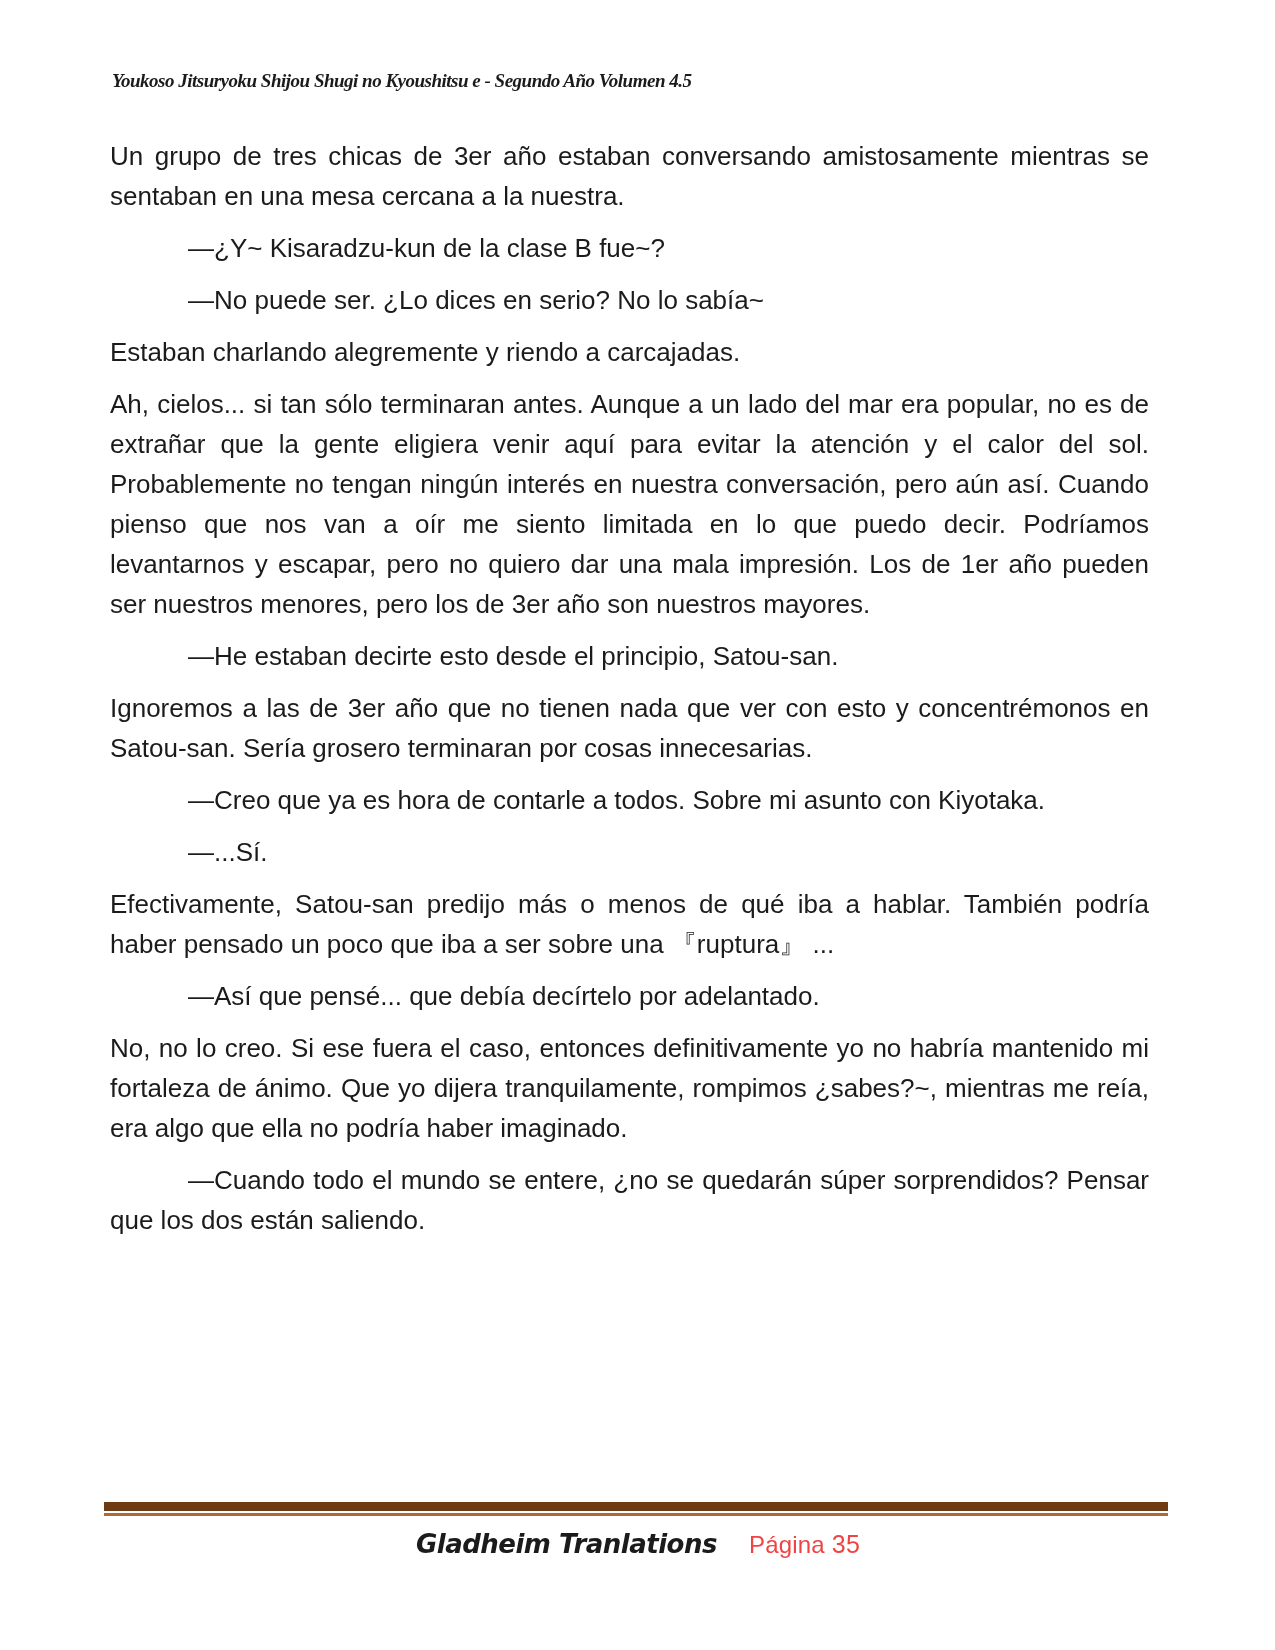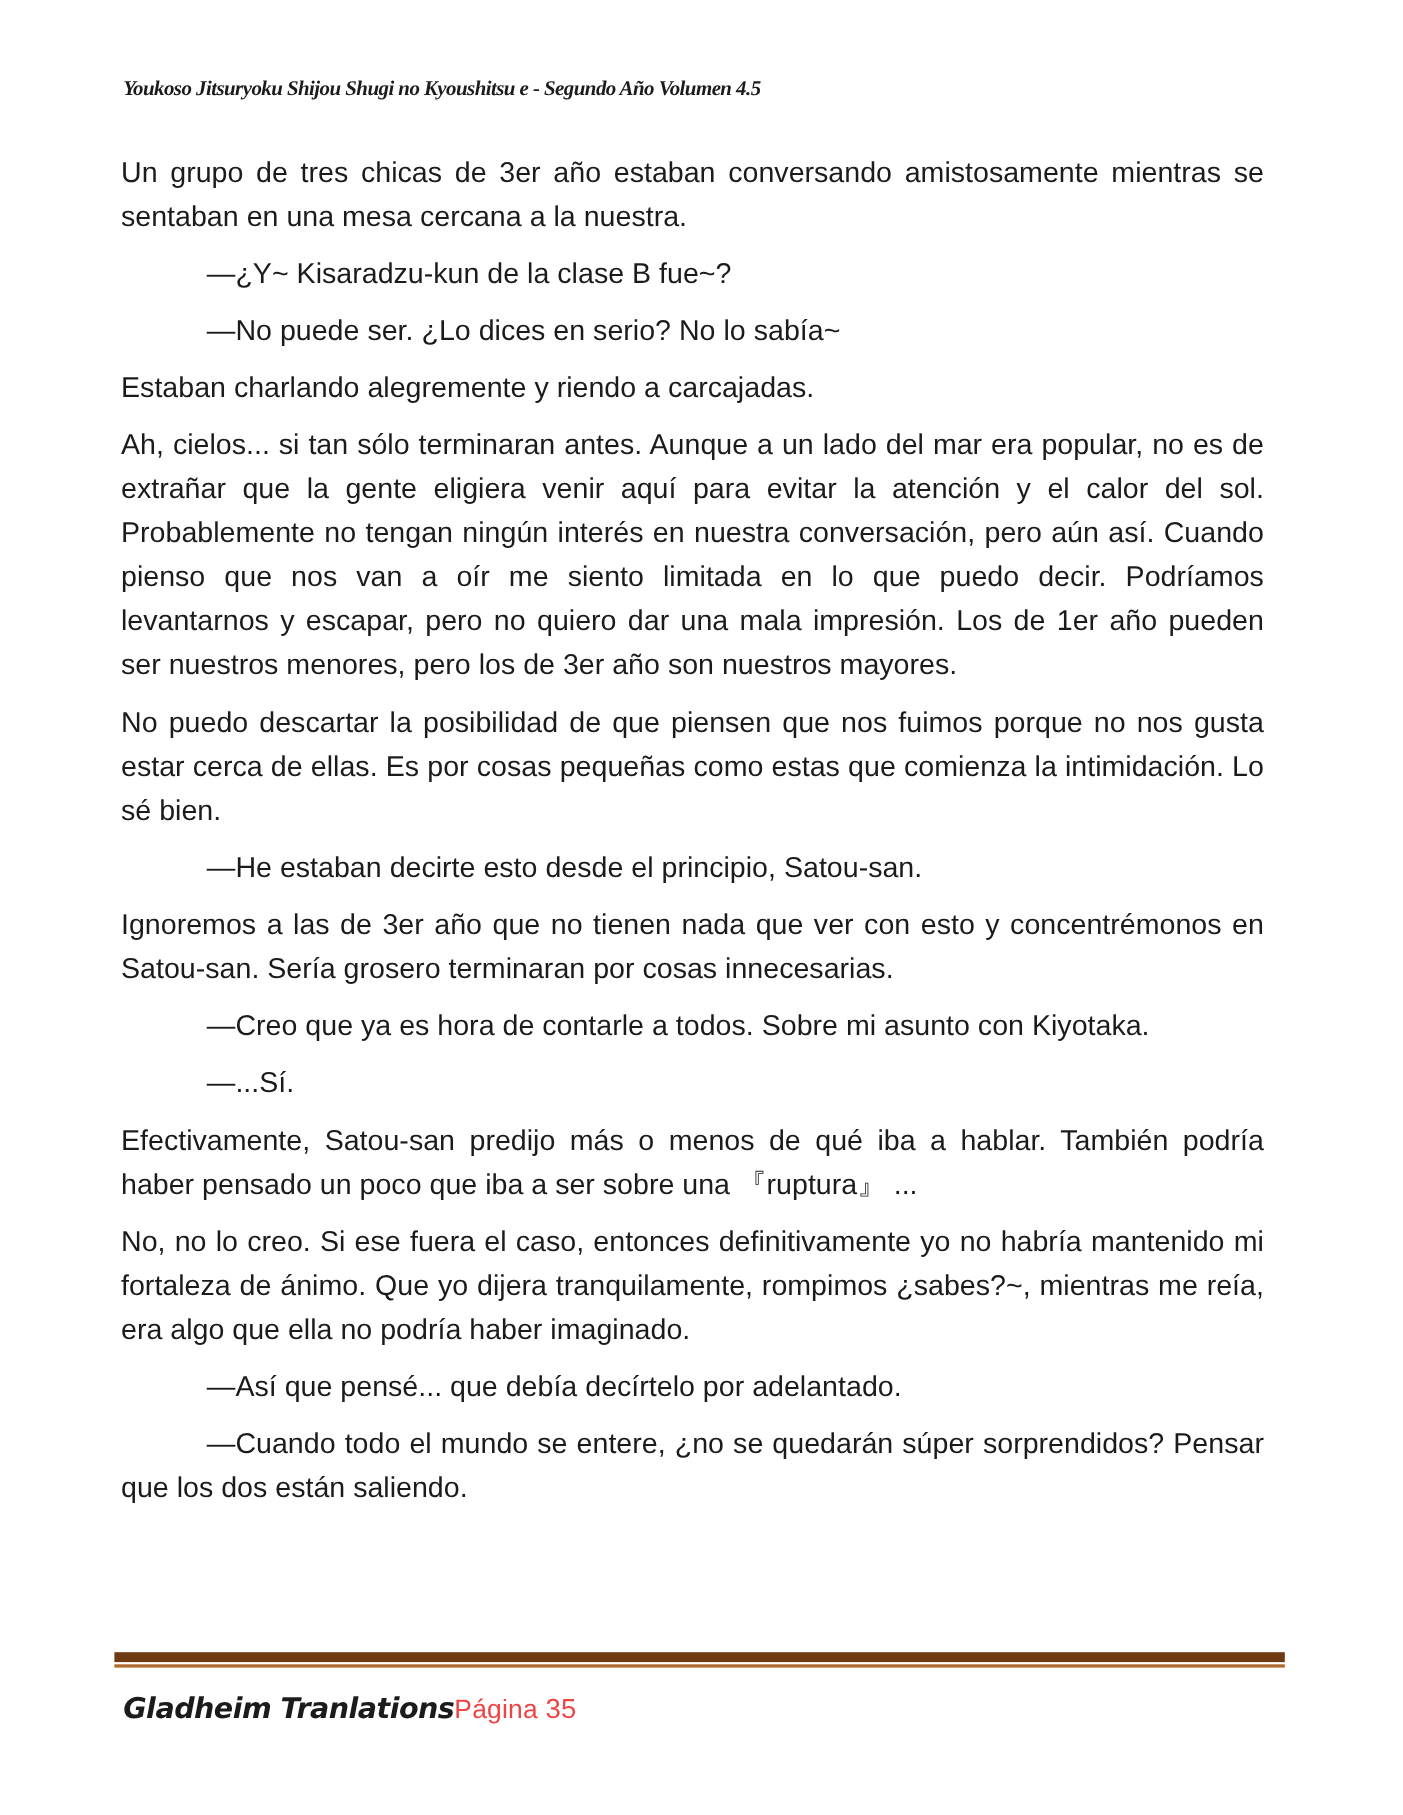--- a/index.html
+++ b/index.html
@@ -49,24 +49,25 @@
     left: 104px;
     right: 107px;
     top: 1502px;
   }
   .rule-thick { height: 9px;  background: var(--rule-dark, #6e3a12); }
   .rule-gap   { height: 2px;  background: transparent; }
   .rule-thin  { height: 3px;  background: var(--rule-light, #b06a30); }
 
   .footer-row {
     display: flex;
-    justify-content: flex-start;
+    justify-content: center;
     align-items: baseline;
-    margin-top: 23px;
+    margin-top: 13px;
     padding: 0 4px 0 8px;
+    gap: 32px;
   }
   .footer-brand {
     font-family: "DejaVu Sans", sans-serif;
     font-weight: 800;
     font-style: italic;
     font-size: 26px;
     letter-spacing: -0.5px;
   }
   .footer-page {
     font-size: 24px;
@@ -82,28 +83,27 @@
 <body style="--text-color: #1b1b1b; --rule-dark: #6e3a12; --rule-light: #b06a30;">
 
 <div class="page-header">Youkoso Jitsuryoku Shijou Shugi no Kyoushitsu e - Segundo Año Volumen 4.5</div>
 
 <div class="content">
     <p class="para narration">Un grupo de tres chicas de 3er año estaban conversando amistosamente mientras se sentaban en una mesa cercana a la nuestra.</p>
     <p class="para dialogue">—¿Y~ Kisaradzu-kun de la clase B fue~?</p>
     <p class="para dialogue">—No puede ser. ¿Lo dices en serio? No lo sabía~</p>
     <p class="para narration">Estaban charlando alegremente y riendo a carcajadas.</p>
     <p class="para narration">Ah, cielos... si tan sólo terminaran antes. Aunque a un lado del mar era popular, no es de extrañar que la gente eligiera venir aquí para evitar la atención y el calor del sol. Probablemente no tengan ningún interés en nuestra conversación, pero aún así. Cuando pienso que nos van a oír me siento limitada en lo que puedo decir. Podríamos levantarnos y escapar, pero no quiero dar una mala impresión. Los de 1er año pueden ser nuestros menores, pero los de 3er año son nuestros mayores.</p>
-    <p class="para narration">No puedo descartar la posibilidad de que piensen que nos fuimos porque no nos gusta estar cerca de ellas. Es por cosas pequeñas como estas que comienza la intimidación. Lo sé bien.</p>
     <p class="para dialogue">—He estaban decirte esto desde el principio, Satou-san.</p>
     <p class="para narration">Ignoremos a las de 3er año que no tienen nada que ver con esto y concentrémonos en Satou-san. Sería grosero terminaran por cosas innecesarias.</p>
     <p class="para dialogue">—Creo que ya es hora de contarle a todos. Sobre mi asunto con Kiyotaka.</p>
     <p class="para dialogue">—...Sí.</p>
     <p class="para narration">Efectivamente, Satou-san predijo más o menos de qué iba a hablar. También podría haber pensado un poco que iba a ser sobre una 『ruptura』 ...</p>
+    <p class="para dialogue">—Así que pensé... que debía decírtelo por adelantado.</p>
     <p class="para narration">No, no lo creo. Si ese fuera el caso, entonces definitivamente yo no habría mantenido mi fortaleza de ánimo. Que yo dijera tranquilamente, rompimos ¿sabes?~, mientras me reía, era algo que ella no podría haber imaginado.</p>
-    <p class="para dialogue">—Así que pensé... que debía decírtelo por adelantado.</p>
     <p class="para dialogue">—Cuando todo el mundo se entere, ¿no se quedarán súper sorprendidos? Pensar que los dos están saliendo.</p>
   </div>
 
 <div class="page-footer">
   <div>
     <div class="rule-thick"></div>
     <div class="rule-gap"></div>
     <div class="rule-thin"></div>
   </div>
   <div class="footer-row">

